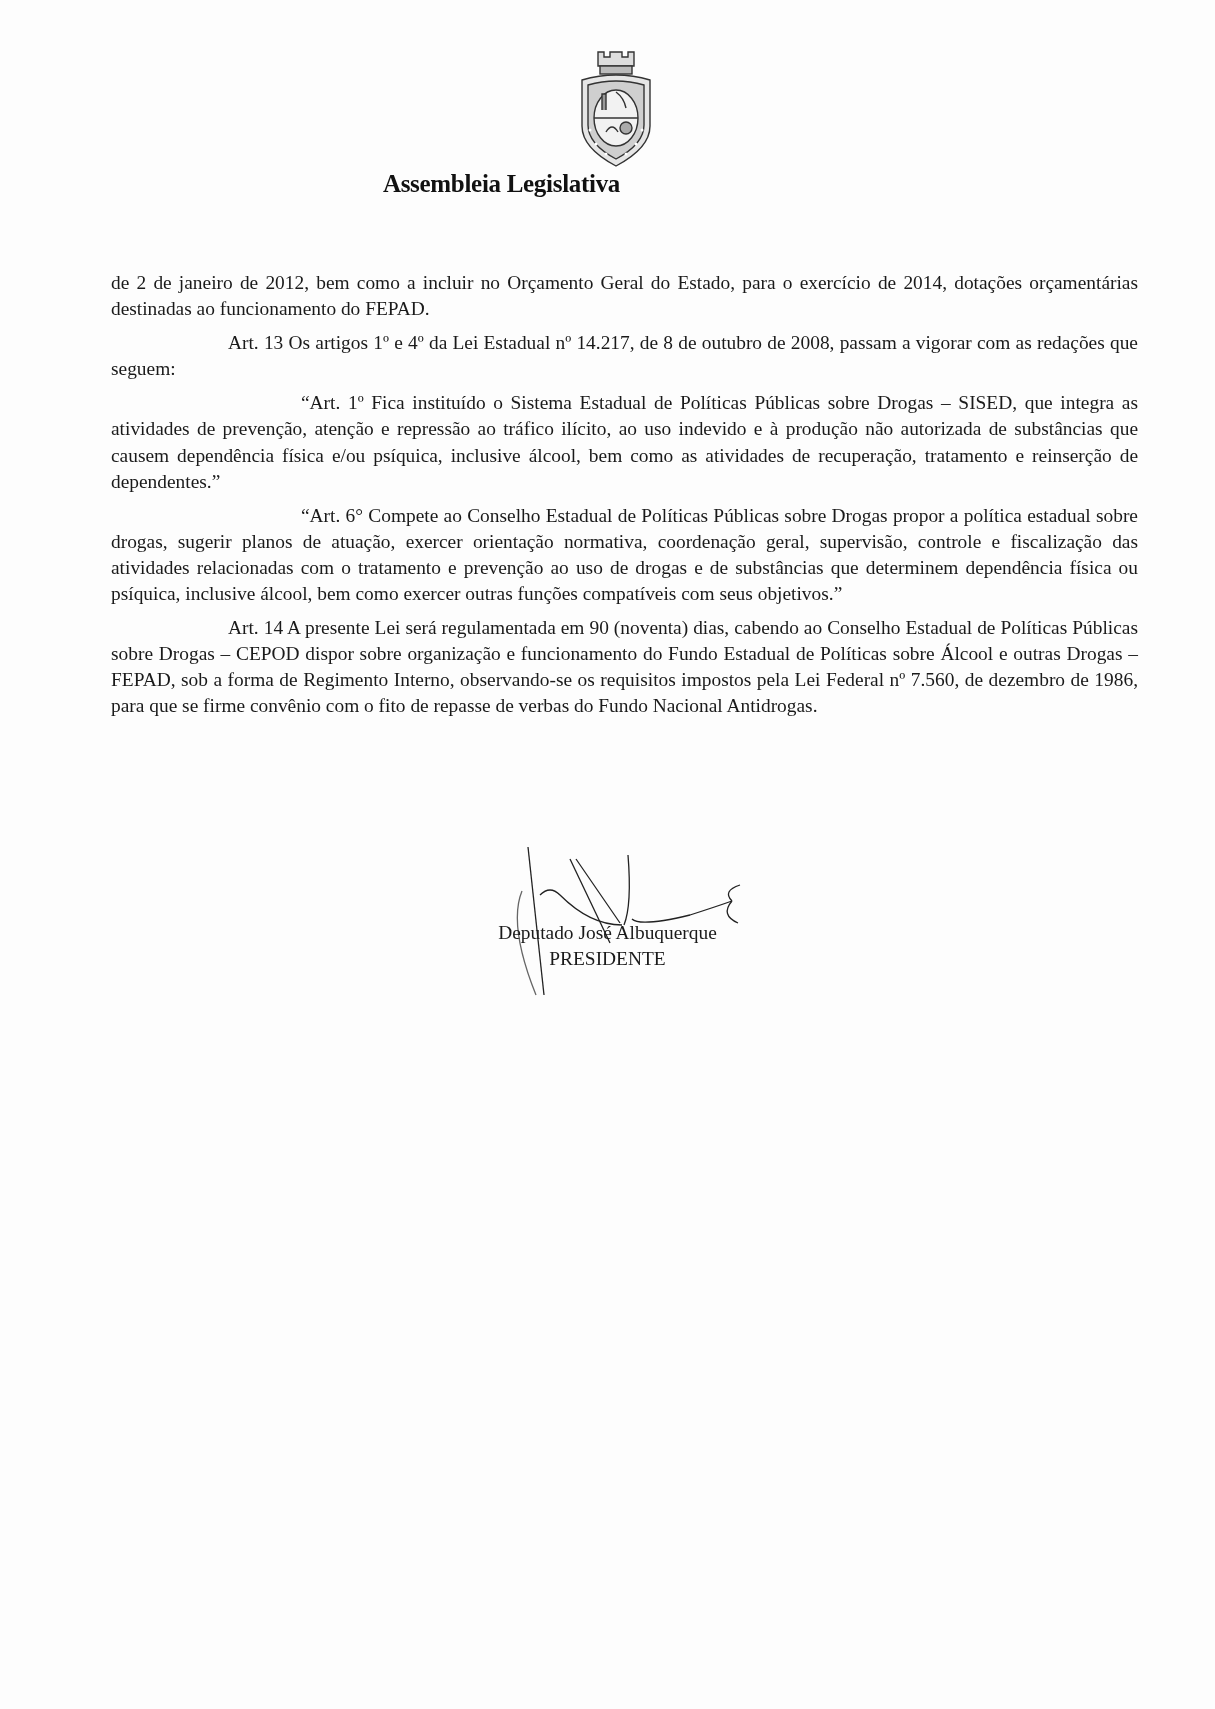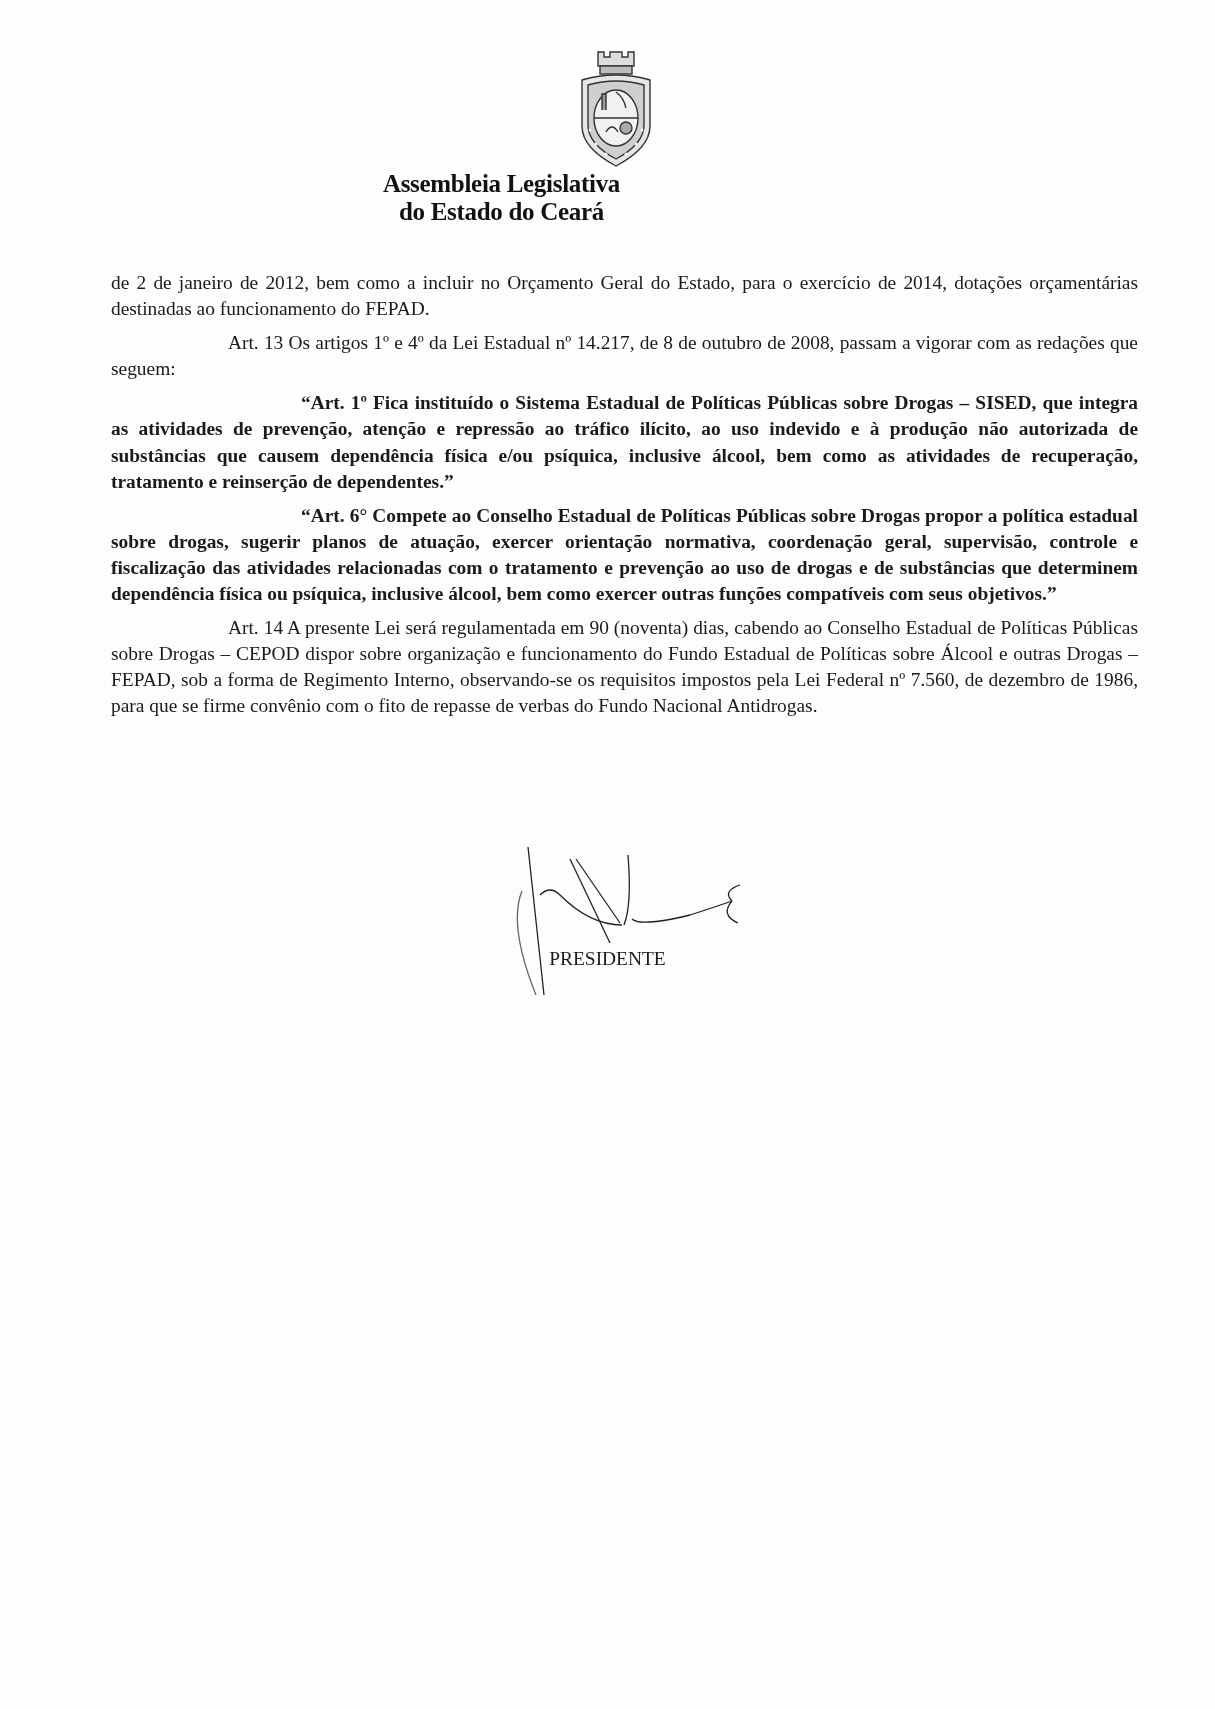--- a/index.html
+++ b/index.html
@@ -7,21 +7,21 @@
       font-family: "Liberation Serif", "DejaVu Serif", serif; color: #1a1a1a; }
     .page { position: absolute; left: 0; top: 0; width: 1215px; height: 1709px; background: #fdfdfd; }
     .crest { position: absolute; left: 576px; top: 48px; width: 80px; height: 122px; }
     .org { position: absolute; left: 0; width: 1003px; text-align: center; font-weight: bold;
       font-size: 25px; letter-spacing: -0.3px; color: #111; }
     .org1 { top: 170px; }
     .org2 { top: 198px; }
     .body { position: absolute; left: 103px; top: 262px; width: 1043px; font-size: 19.4px; line-height: 26.1px; }
     .p { margin: 8px; text-align: justify; text-align-last: left; }
     .ind1 { text-indent: 117px; }
-    .ind2 { text-indent: 190px; font-weight: bold; }
+    .ind2 { text-indent: 190px; }
     .ind3 { text-indent: 117px; }
     .sala { padding-left: 117px; white-space: nowrap; }
     .sig { position: absolute; left: 0; width: 1215px; text-align: center; font-size: 19.4px; }
     .sig1 { top: 922px; left: 70px; width: 1075px; }
     .sig2 { top: 948px; left: 70px; width: 1075px; }
     .signature { position: absolute; left: 500px; top: 845px; width: 320px; height: 170px; }
   </style>
 </head>
 <body>
 
@@ -44,21 +44,20 @@
       <circle cx="14" cy="82" r="1.5"></circle>
         <circle cx="66" cy="82" r="1.5"></circle>
       <circle cx="20" cy="96" r="1.5"></circle>
         <circle cx="60" cy="96" r="1.5"></circle>
       <circle cx="30" cy="106" r="1.5"></circle>
         <circle cx="50" cy="106" r="1.5"></circle>
     </g>
   </svg>
 
   <div class="org org1">Assembleia Legislativa</div>
-  <div class="org org2">do Estado do Ceará</div>
 
   <div class="body">
     <p class="p">
       <span>de 2 de janeiro de 2012, bem como a incluir no Orçamento Geral do Estado, para o exercício de 2014,</span>
       <span>dotações orçamentárias destinadas ao funcionamento do FEPAD.</span>
     </p>
     <p class="p ind1">
       <span>Art. 13 Os artigos 1º e 4º da Lei Estadual nº 14.217, de 8 de outubro de 2008, passam a</span>
       <span>vigorar com as redações que seguem:</span>
     </p>
@@ -90,14 +89,15 @@
       <path d="M70 14 L110 98"></path>
       <path d="M76 14 L120 78"></path>
       <path d="M128 10 Q132 60 124 80"></path>
       <path d="M22 46 Q8 80 36 150" stroke="#666"></path>
       <path d="M40 50 Q50 40 60 50 Q90 80 122 80"></path>
       <path d="M132 74 Q140 82 190 70 Q215 62 232 56"></path>
       <path d="M232 56 Q222 46 240 40 M232 56 Q220 70 238 78"></path>
     </g>
   </svg>
 
+  <div class="sig sig1">Deputado José Albuquerque</div>
   <div class="sig sig2">PRESIDENTE</div>
 </div>
 
 </body></html>

